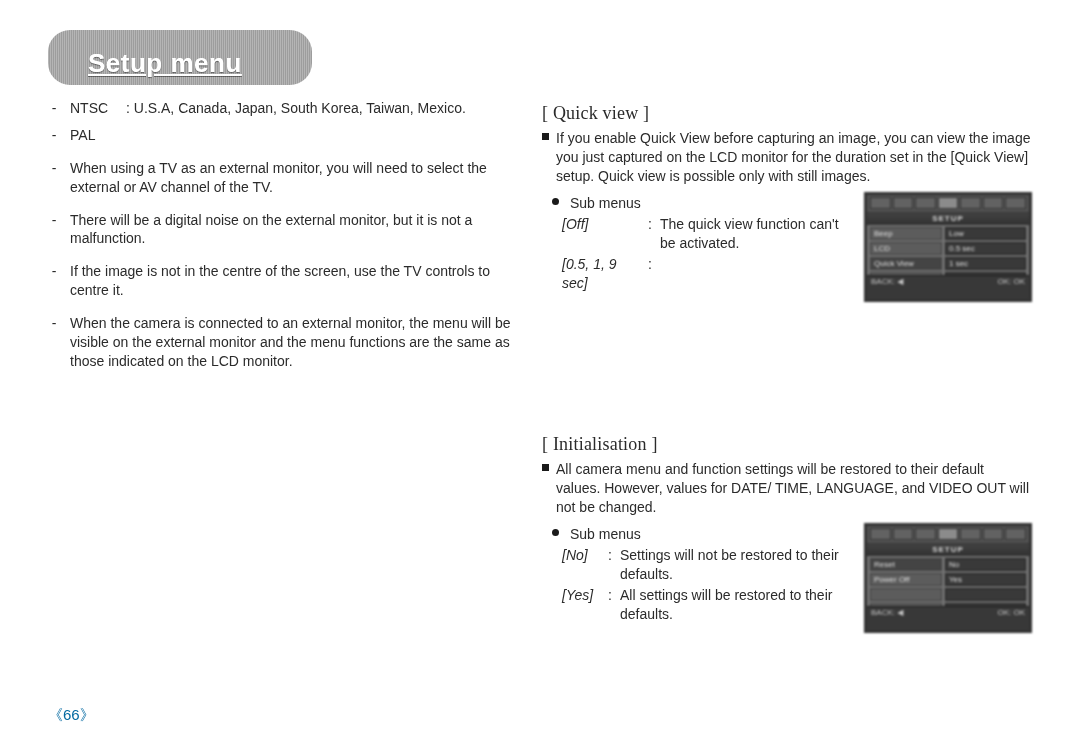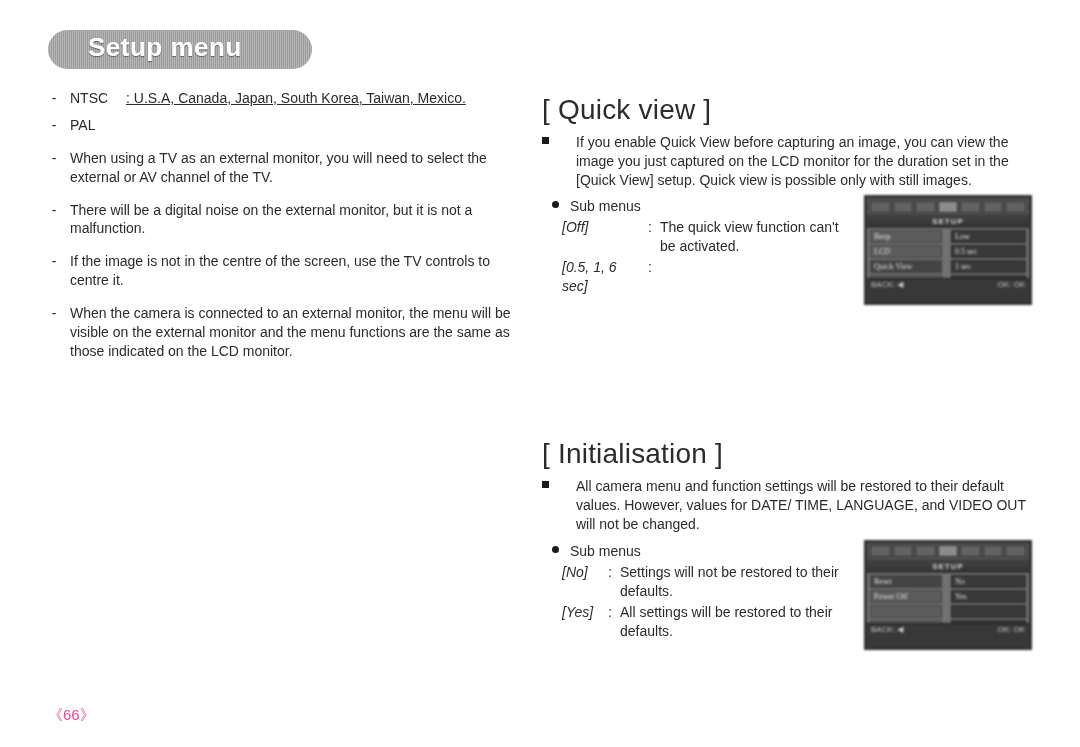--- a/index.html
+++ b/index.html
@@ -17,28 +17,29 @@
     width: 1080px;
     height: 747px;
     padding: 30px 48px 30px 48px;
   }
   .title-pill {
     display: inline-block;
     background: linear-gradient(#bfbfbf, #9a9a9a);
     background-image: repeating-linear-gradient(90deg, #b0b0b0 0 1px, #9a9a9a 1px 2px),
                       linear-gradient(#c2c2c2, #8a8a8a);
     border-radius: 22px;
-    padding: 2px 70px 6px 40px;
+    padding: 18px 70px 6px 40px;
     color: #fff;
     font-size: 26px;
     font-weight: bold;
     letter-spacing: 0.5px;
     text-shadow: 0 1px 1px rgba(0,0,0,0.4);
-    margin-bottom: 20px;
+    margin-bottom: 14px;
     filter: blur(0.4px) contrast(1.1);
+    text-decoration: underline;
   }
   .cols {
     display: flex;
     flex-direction: row;
     gap: 20px;
   }
   .col-left {
     width: 474px;
     font-size: 14px;
     line-height: 1.35;
@@ -48,37 +49,38 @@
     font-size: 14px;
     line-height: 1.35;
   }
   .dash-row {
     display: flex;
     gap: 10px;
     margin-bottom: 8px;
   }
   .dash-row .dash { flex: 0 0 12px; text-align: center; }
   .dash-row .label { flex: 0 0 46px; }
-  .dash-row .body { flex: 1 1 auto; text-decoration: underline; }
+  .dash-row .body { flex: 1 1 auto; }
   .dash-note {
     display: flex;
     gap: 10px;
     margin-top: 14px;
     margin-bottom: 8px;
   }
   .dash-note .dash { flex: 0 0 12px; text-align: center; }
   .dash-note .body { flex: 1 1 auto; }
   .section-head {
-    font-size: 28px;
+    font-size: 18px;
     margin: 2px 0 4px 0;
     letter-spacing: 0.2px;
+    font-family: Liberation Serif, serif;
   }
   .bullet-row {
     display: flex;
-    gap: 24px;
+    gap: 4px;
     margin-bottom: 6px;
   }
   .bullet-row .sq {
     flex: 0 0 10px;
     padding-top: 4px;
   }
   .sq-mark {
     width: 7px; height: 7px; background: #1a1a1a; display: block;
   }
   .bullet-row .body { flex: 1 1 auto; }
@@ -151,22 +153,21 @@
     font-weight:bold;
     line-height:12px;
     letter-spacing:1px;
     color:#ddd;
   }
   .lcd .rows { padding: 2px 3px 0 3px; }
   .lcd .mrow {
     display:flex;
     height: 13px;
     margin-bottom:2px;
-    gap:9px;
-    font-family:Liberation Serif, serif;
+    gap:3px;
   }
   .lcd .mrow .k {
     flex: 0 0 72px;
     background:#565863;
     border:1px solid #3a3a40;
     padding:0 3px;
     line-height:11px;
     overflow:hidden;
     white-space:nowrap;
   }
@@ -191,21 +192,21 @@
     line-height:12px;
     color:#cfcfcf;
     border-top:1px solid #111;
   }
 
   .page-num {
     position: absolute;
     left: 48px;
     bottom: 22px;
     font-size: 15px;
-    color: #ec4899;
+    color: #0369a1;
   }
   .init-block { margin-top: 130px; }
 </style>
 </head>
 <body>
 
 <div class="page">
 
   <div class="title-pill">Setup menu</div>
 
@@ -260,21 +261,21 @@
                 <span class="dot-mark"></span>
               </div>
             <div class="body">Sub menus</div>
           </div>
           <div class="sub-def">
             <div class="term">[Off]</div>
             <div class="colon">:</div>
             <div class="desc">The quick view function can't be activated.</div>
           </div>
           <div class="sub-def">
-            <div class="term">[0.5, 1, 6 sec]</div>
+            <div class="term">[0.5, 1, 9 sec]</div>
             <div class="colon">:</div>
           </div>
         </div>
         <div class="thumb">
           <div class="lcd">
             <div class="tabs">
               <span></span>
                 <span></span>
                 <span></span>
                 <span class="active"></span>

